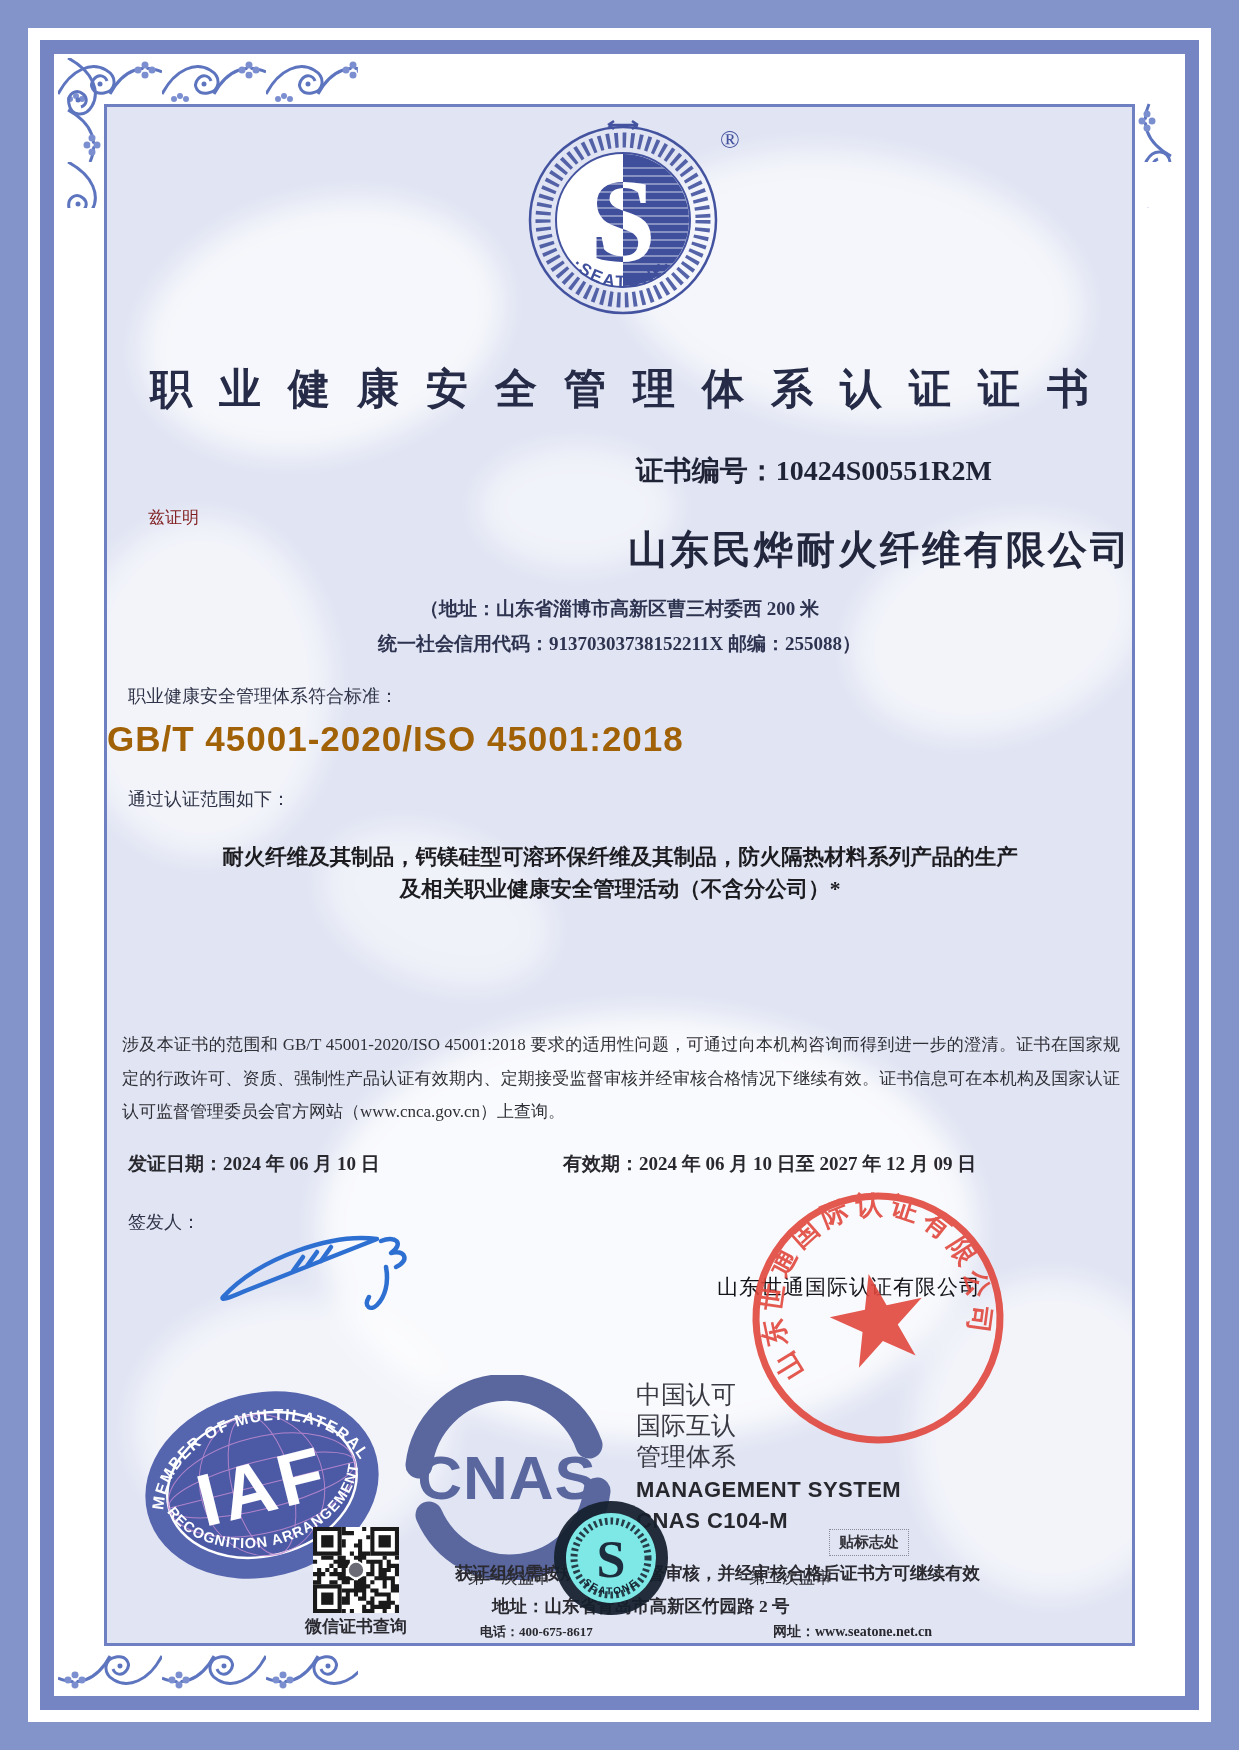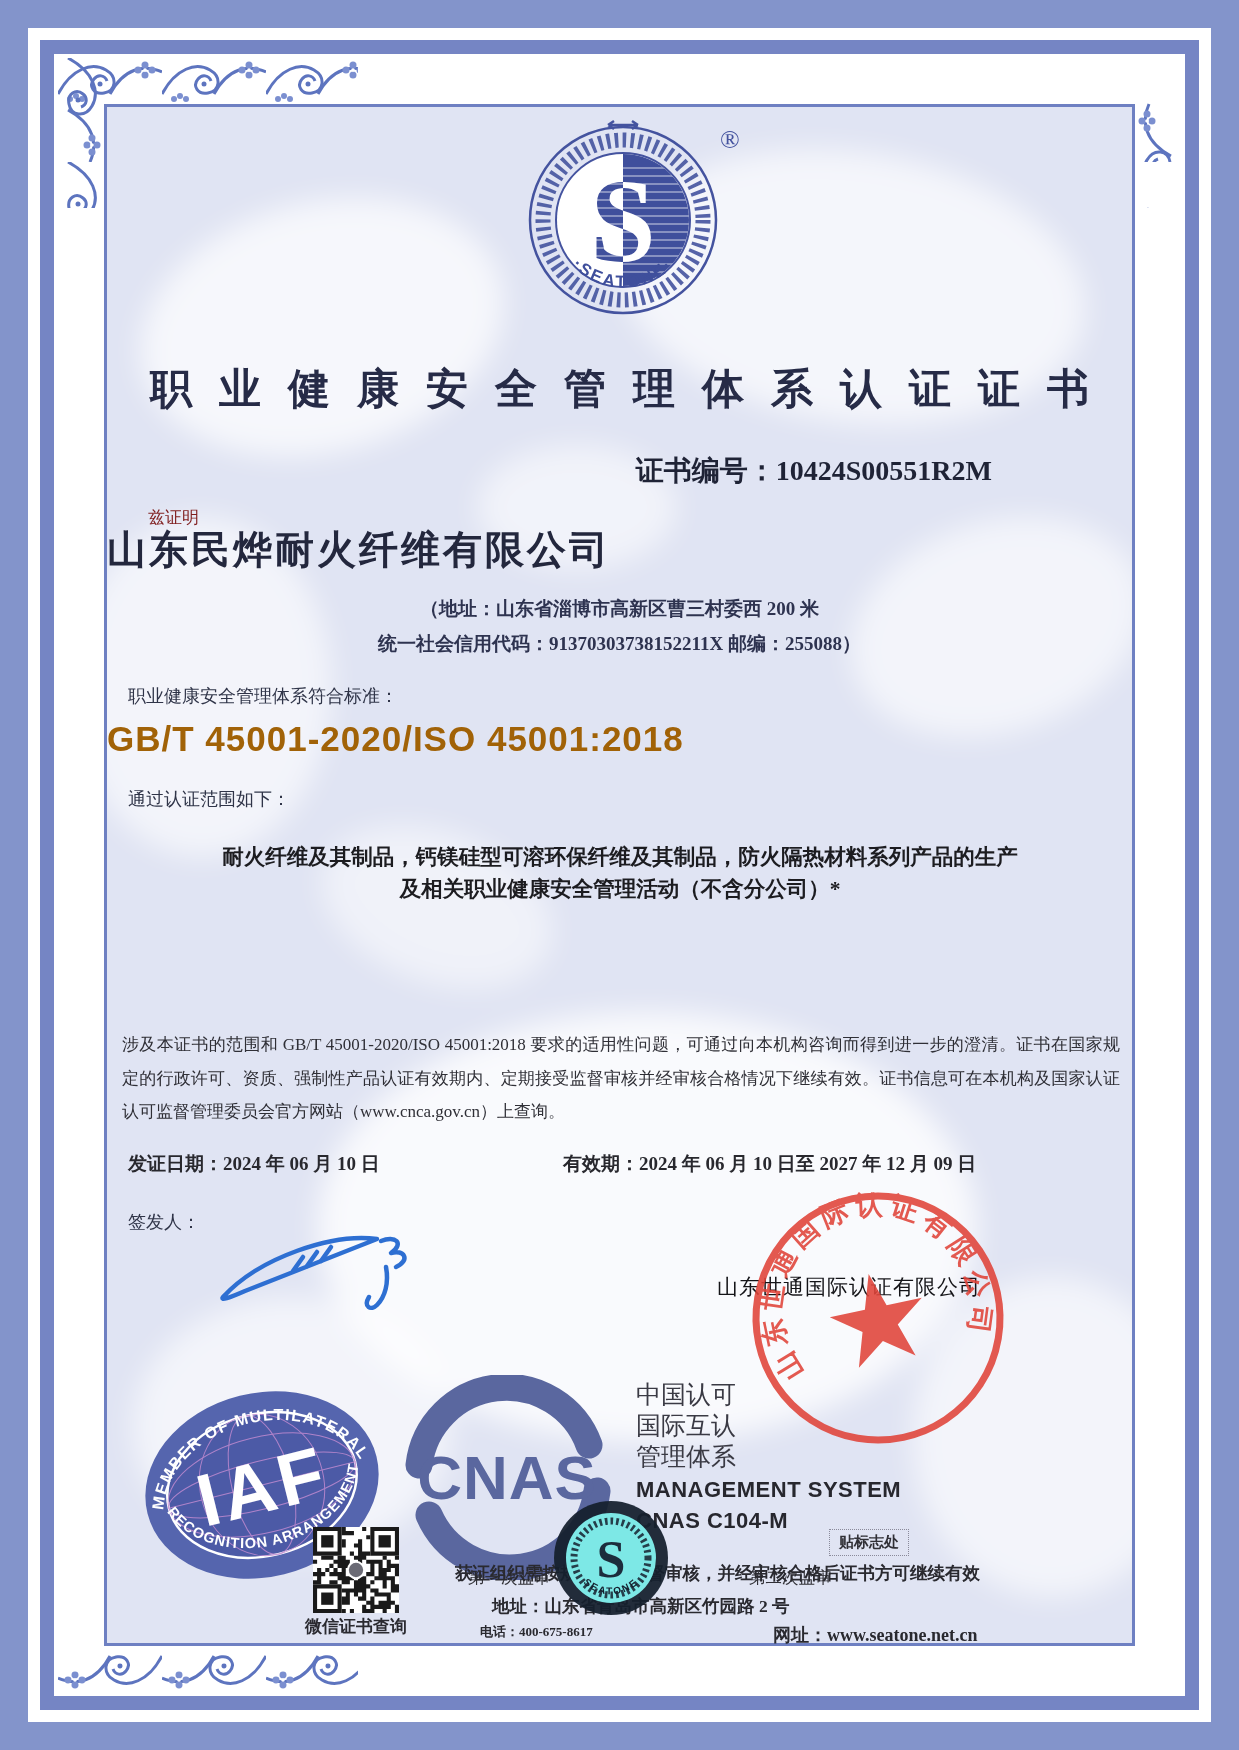--- a/index.html
+++ b/index.html
@@ -15,21 +15,21 @@
   .inner-line{position:absolute;inset:104px;border:3px solid #6e80c2;z-index:1;}
   .content{position:absolute;inset:107px;background:#e0e4f3;z-index:2;}
   .content > *{position:absolute;}
   .blobs{left:0;top:0;z-index:0;}
   .ctext{z-index:2;}
   .title{left:0;right:0;top:254px;text-align:center;font-size:42px;font-weight:700;
          letter-spacing:27px;padding-left:27px;color:#262b47;}
   .certno{top:345px;right:140px;font-size:28px;font-weight:700;color:#1f2336;
           font-family:"Liberation Serif","DejaVu Serif",serif;}
   .intro{left:41px;top:399px;font-size:17px;color:#7f1d1d;}
-  .company{left:0;right:0;top:416px;text-align:left;font-size:39px;font-weight:700;
+  .company{left:0;right:0;top:416px;text-align:right;font-size:39px;font-weight:700;
            letter-spacing:3px;color:#23273d;}
   .addr1{left:0;right:0;top:489px;text-align:center;font-size:19px;font-weight:700;color:#2e3350;}
   .addr2{left:0;right:0;top:524px;text-align:center;font-size:19px;font-weight:700;color:#2e3350;}
   .stdlabel{left:21px;top:577px;font-size:18px;color:#2f3448;}
   .standard{left:0;width:810px;top:612px;text-align:left;font-size:35px;font-weight:600;
             color:#a16207;font-family:"Liberation Sans","DejaVu Sans",sans-serif;letter-spacing:1px;}
   .scopelabel{left:21px;top:680px;font-size:18px;color:#2f3448;}
   .scope{left:8px;width:1010px;top:735px;text-align:center;font-size:21.5px;font-weight:700;
          line-height:31.5px;color:#1c1c20;}
   .disclaimer{left:15px;width:998px;top:921px;font-size:17px;line-height:33.5px;
@@ -48,21 +48,21 @@
   .cnastext .en{font-size:22px;font-weight:700;color:#27272e;margin-top:5px;letter-spacing:0.5px;}
   .qr{left:206px;top:1420px;z-index:2;}
   .qrcaption{left:198px;top:1508px;font-size:17px;font-weight:600;color:#2a2a30;z-index:2;}
   .audit{top:1460px;font-size:16.5px;font-weight:400;color:#303036;z-index:2;}
   .audit1{left:361px;} .audit2{left:642px;}
   .sticker{left:722px;top:1422px;font-size:15px;font-weight:600;color:#303036;
            border:1px dotted #8a8a9a;padding:3px 9px;z-index:2;}
   .note{left:348px;top:1454px;font-size:17.5px;font-weight:600;color:#29292f;z-index:2;}
   .faddr{left:385px;top:1487px;font-size:17.5px;font-weight:600;color:#29292f;z-index:2;}
   .fphone{left:373px;top:1516px;font-size:13px;font-weight:600;color:#29292f;z-index:2;}
-  .fweb{left:666px;top:1516px;font-size:18px;font-weight:600;color:#29292f;z-index:2;}
+  .fweb{left:666px;top:1516px;font-size:14px;font-weight:600;color:#29292f;z-index:2;}
   .hologram{left:445px;top:1392px;z-index:5;}
   .emblem{left:398px;top:3px;z-index:2;}
 </style>
 </head>
 <body>
 
 <div class="page">
   <div class="frame-white"></div>
   <div class="frame-blue"></div>
 

